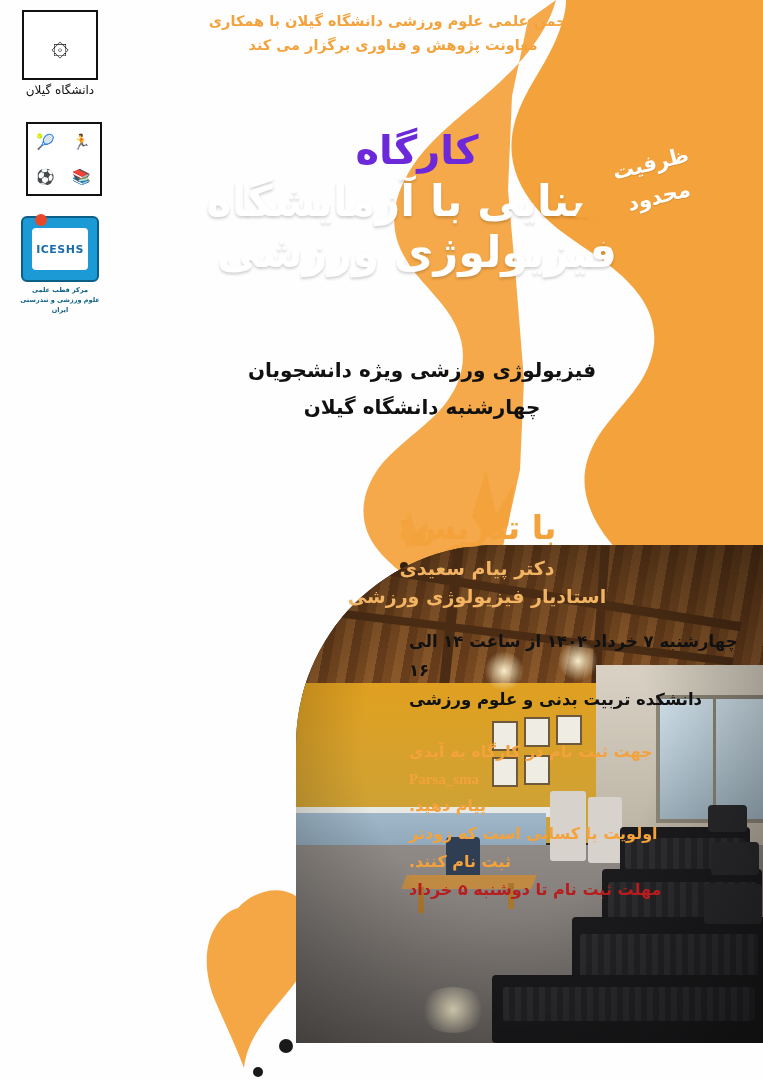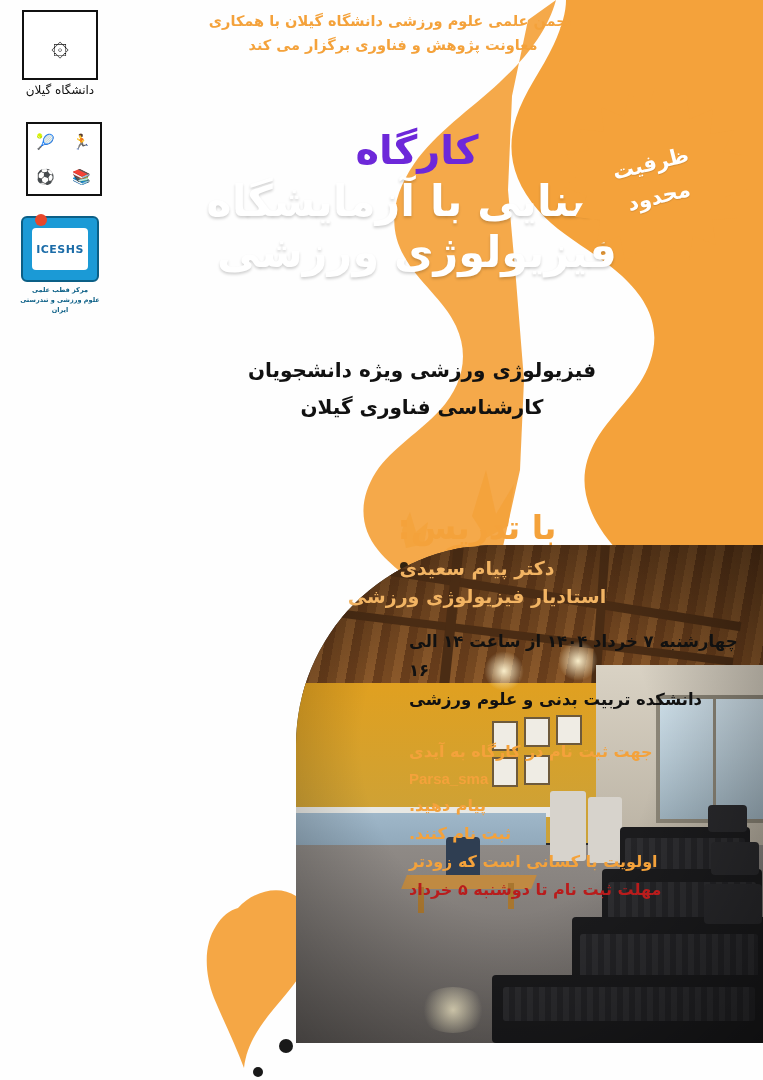--- a/index.html
+++ b/index.html
@@ -157,21 +157,21 @@
   }
   .details div{text-align:left;}
 
   
   .register{
     position:absolute;top:738px;right:24px;width:330px;
     text-align:left;font-weight:bold;font-size:16px;
     line-height:1.75;z-index:6;direction:rtl;color:#F4A23B;
   }
   .register .line-dark{color:#b91c1c;}
-  .register .handle{color:#F4A23B;font-family:Liberation Sans, sans-serif;font-size:15px;}
+  .register .handle{color:#F4A23B;font-family:Liberation Serif, serif;font-size:15px;}
 
   
   .photo{
     position:absolute;
     left:296px;top:545px;width:470px;height:498px;
     border-radius:200px 0 0 0;
     overflow:hidden;z-index:5;
     background:#2b2b2b;
   }
   .photo .inner{position:absolute;inset:0;}
@@ -352,40 +352,40 @@
   </div>
 
   <div class="title-wrap">
     <div class="t-kargah">کارگاه</div>
     <div class="t-main1">آشنایی با آزمایشگاه</div>
     <div class="t-main2">فیزیولوژی ورزشی</div>
   </div>
 
   <div class="desc">
     <div>فیزیولوژی ورزشی ویژه دانشجویان</div>
-    <div>کارشناسی فناوری گیلان</div>
+    <div>چهارشنبه دانشگاه گیلان</div>
   </div>
 
   <div class="instructor">
     <div class="instr-head">با تدریس:</div>
     <div class="instr-name">دکتر پیام سعیدی</div>
     <div class="instr-role">استادیار فیزیولوژی ورزشی</div>
   </div>
 
   <div class="details">
     <div>چهارشنبه ۷ خرداد ۱۴۰۴ از ساعت ۱۴ الی ۱۶</div>
     <div>دانشکده تربیت بدنی و علوم ورزشی</div>
   </div>
 
   <div class="register">
     <div>جهت ثبت نام در کارگاه به آیدی</div>
     <div class="handle">Parsa_sma</div>
     <div>پیام دهید.</div>
+    <div>اولویت با کسانی است که زودتر</div>
     <div>ثبت نام کنند.</div>
-    <div>اولویت با کسانی است که زودتر</div>
     <div class="line-dark">مهلت ثبت نام تا دوشنبه ۵ خرداد</div>
   </div>
 
   <div class="photo">
     <div class="inner">
       <div class="ph-ceiling"></div>
       <div class="ph-beam" style="left:20px;top:10px;width:430px;height:9px;transform:rotate(9deg);"></div>
       <div class="ph-beam" style="left:40px;top:64px;width:400px;height:8px;transform:rotate(7deg);"></div>
       <div class="ph-beam" style="left:150px;top:0px;width:10px;height:150px;transform:rotate(6deg);"></div>
       <div class="ph-beam" style="left:300px;top:0px;width:9px;height:140px;transform:rotate(4deg);"></div>

